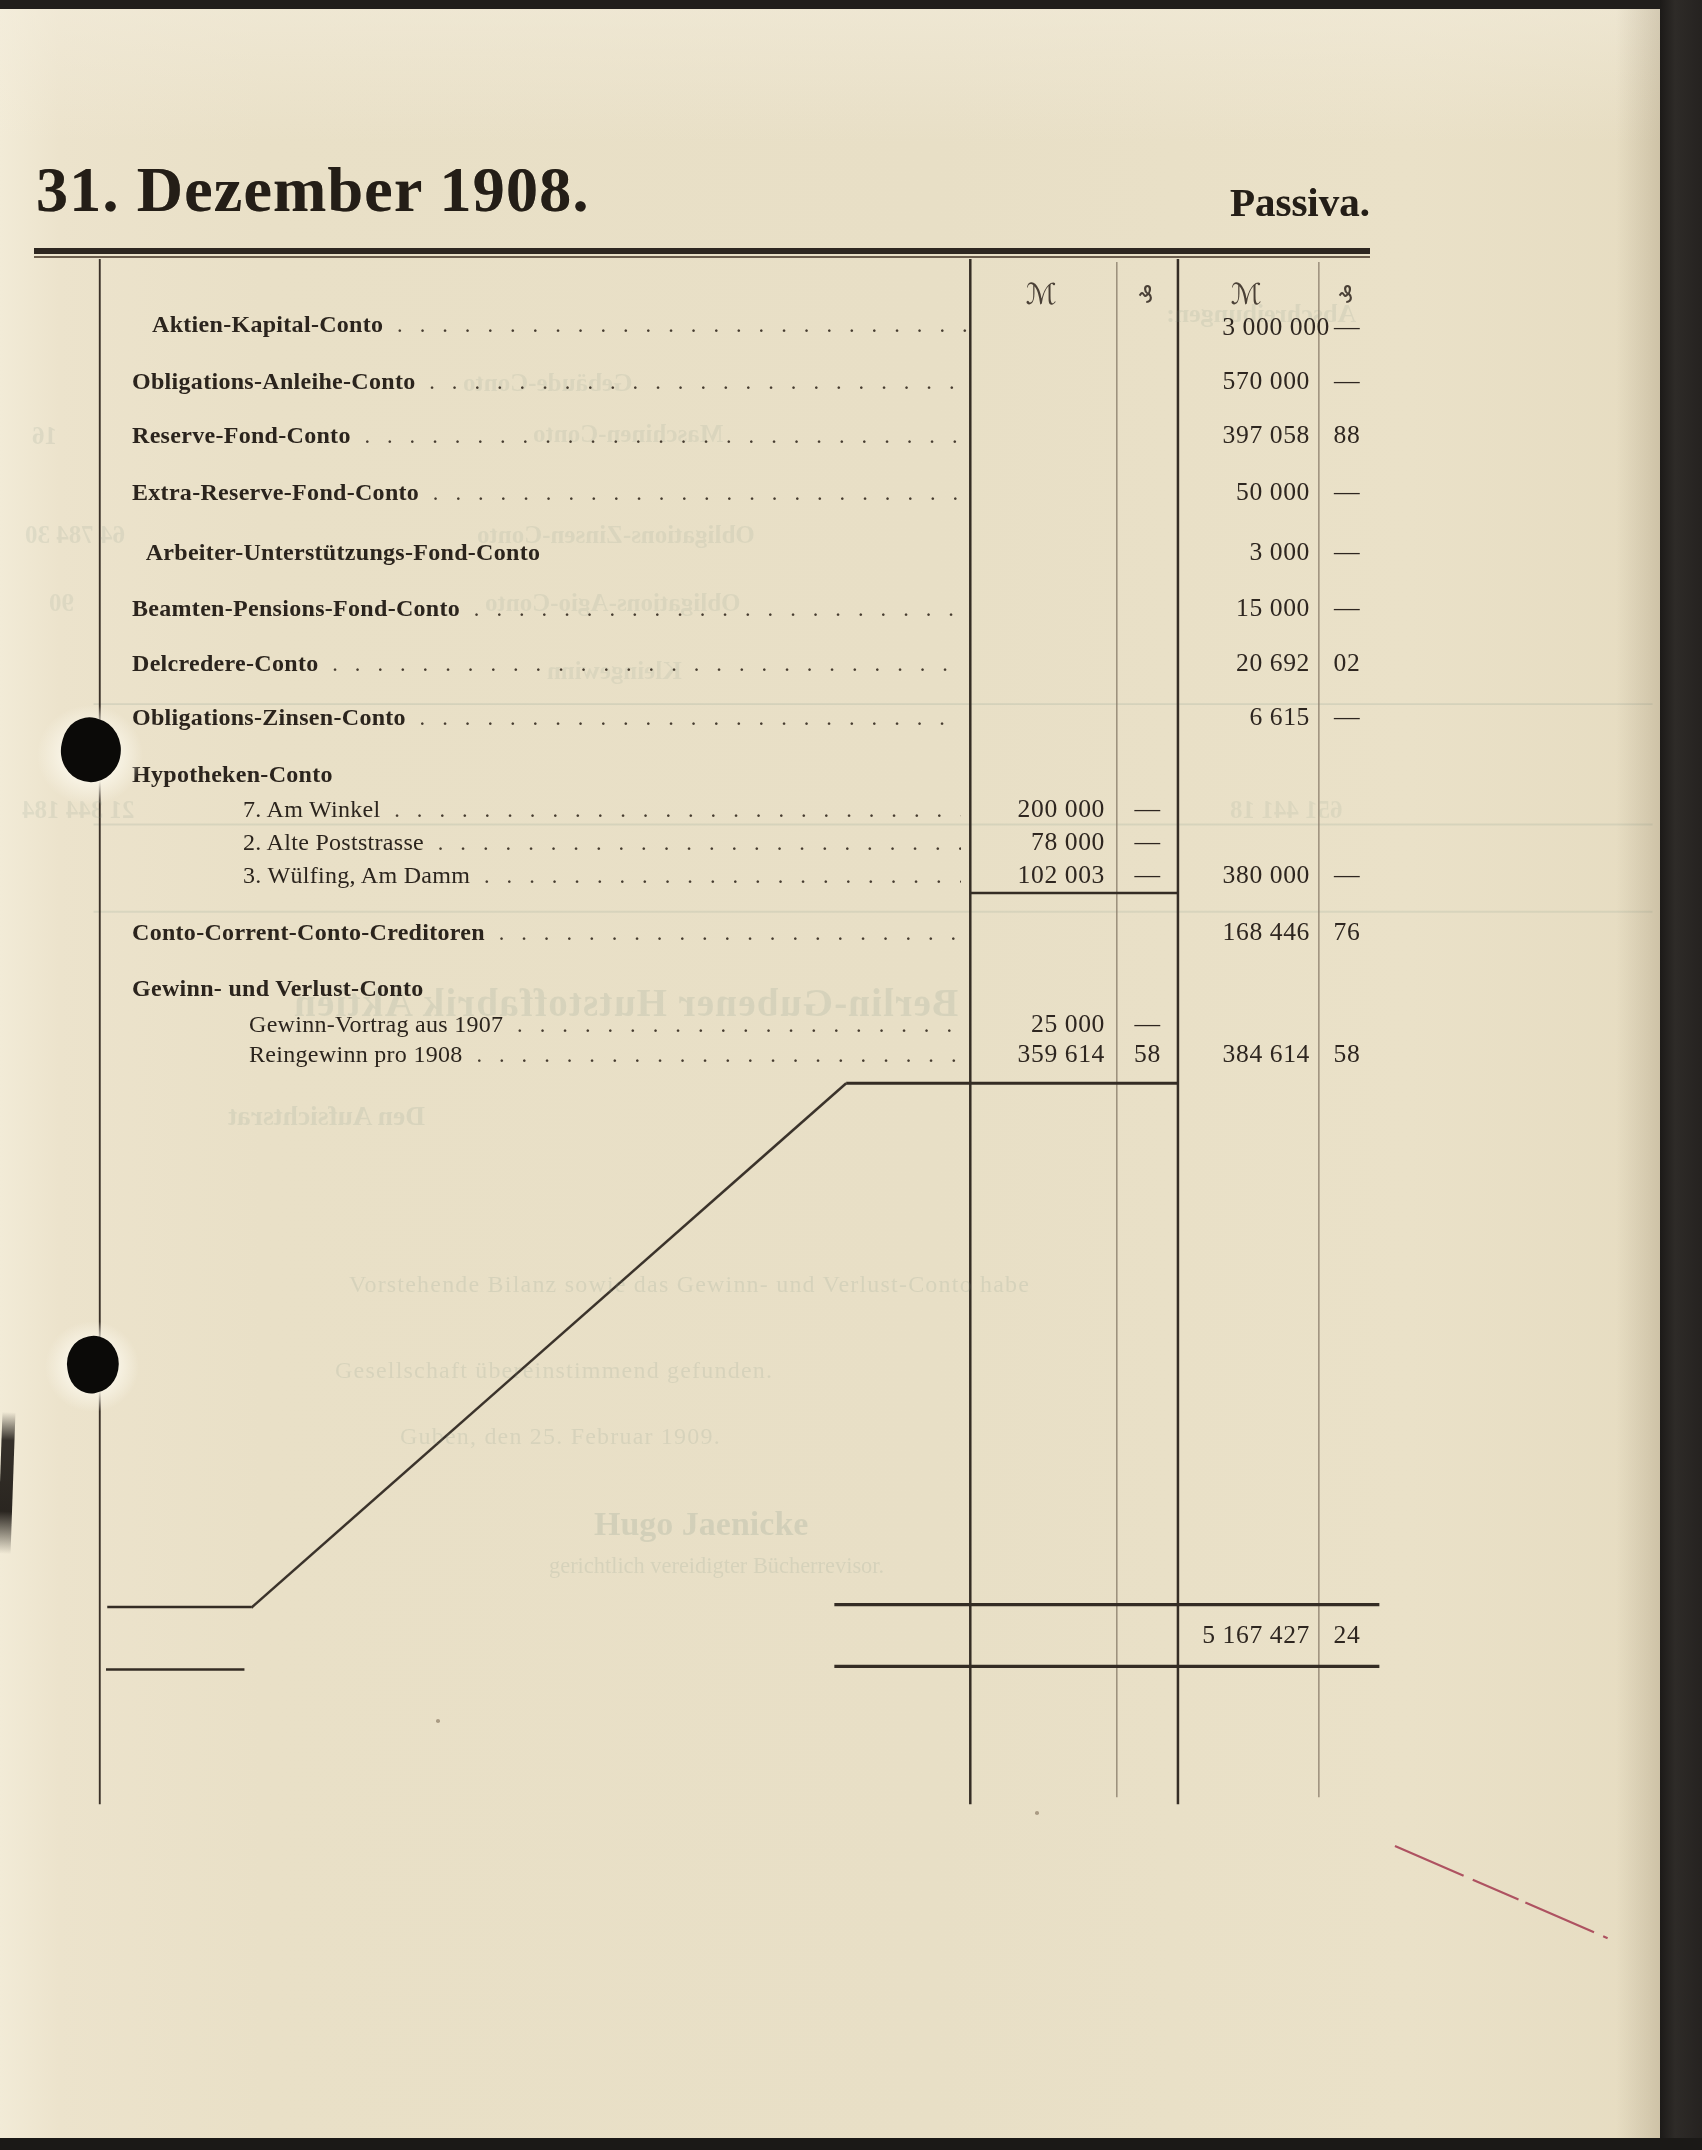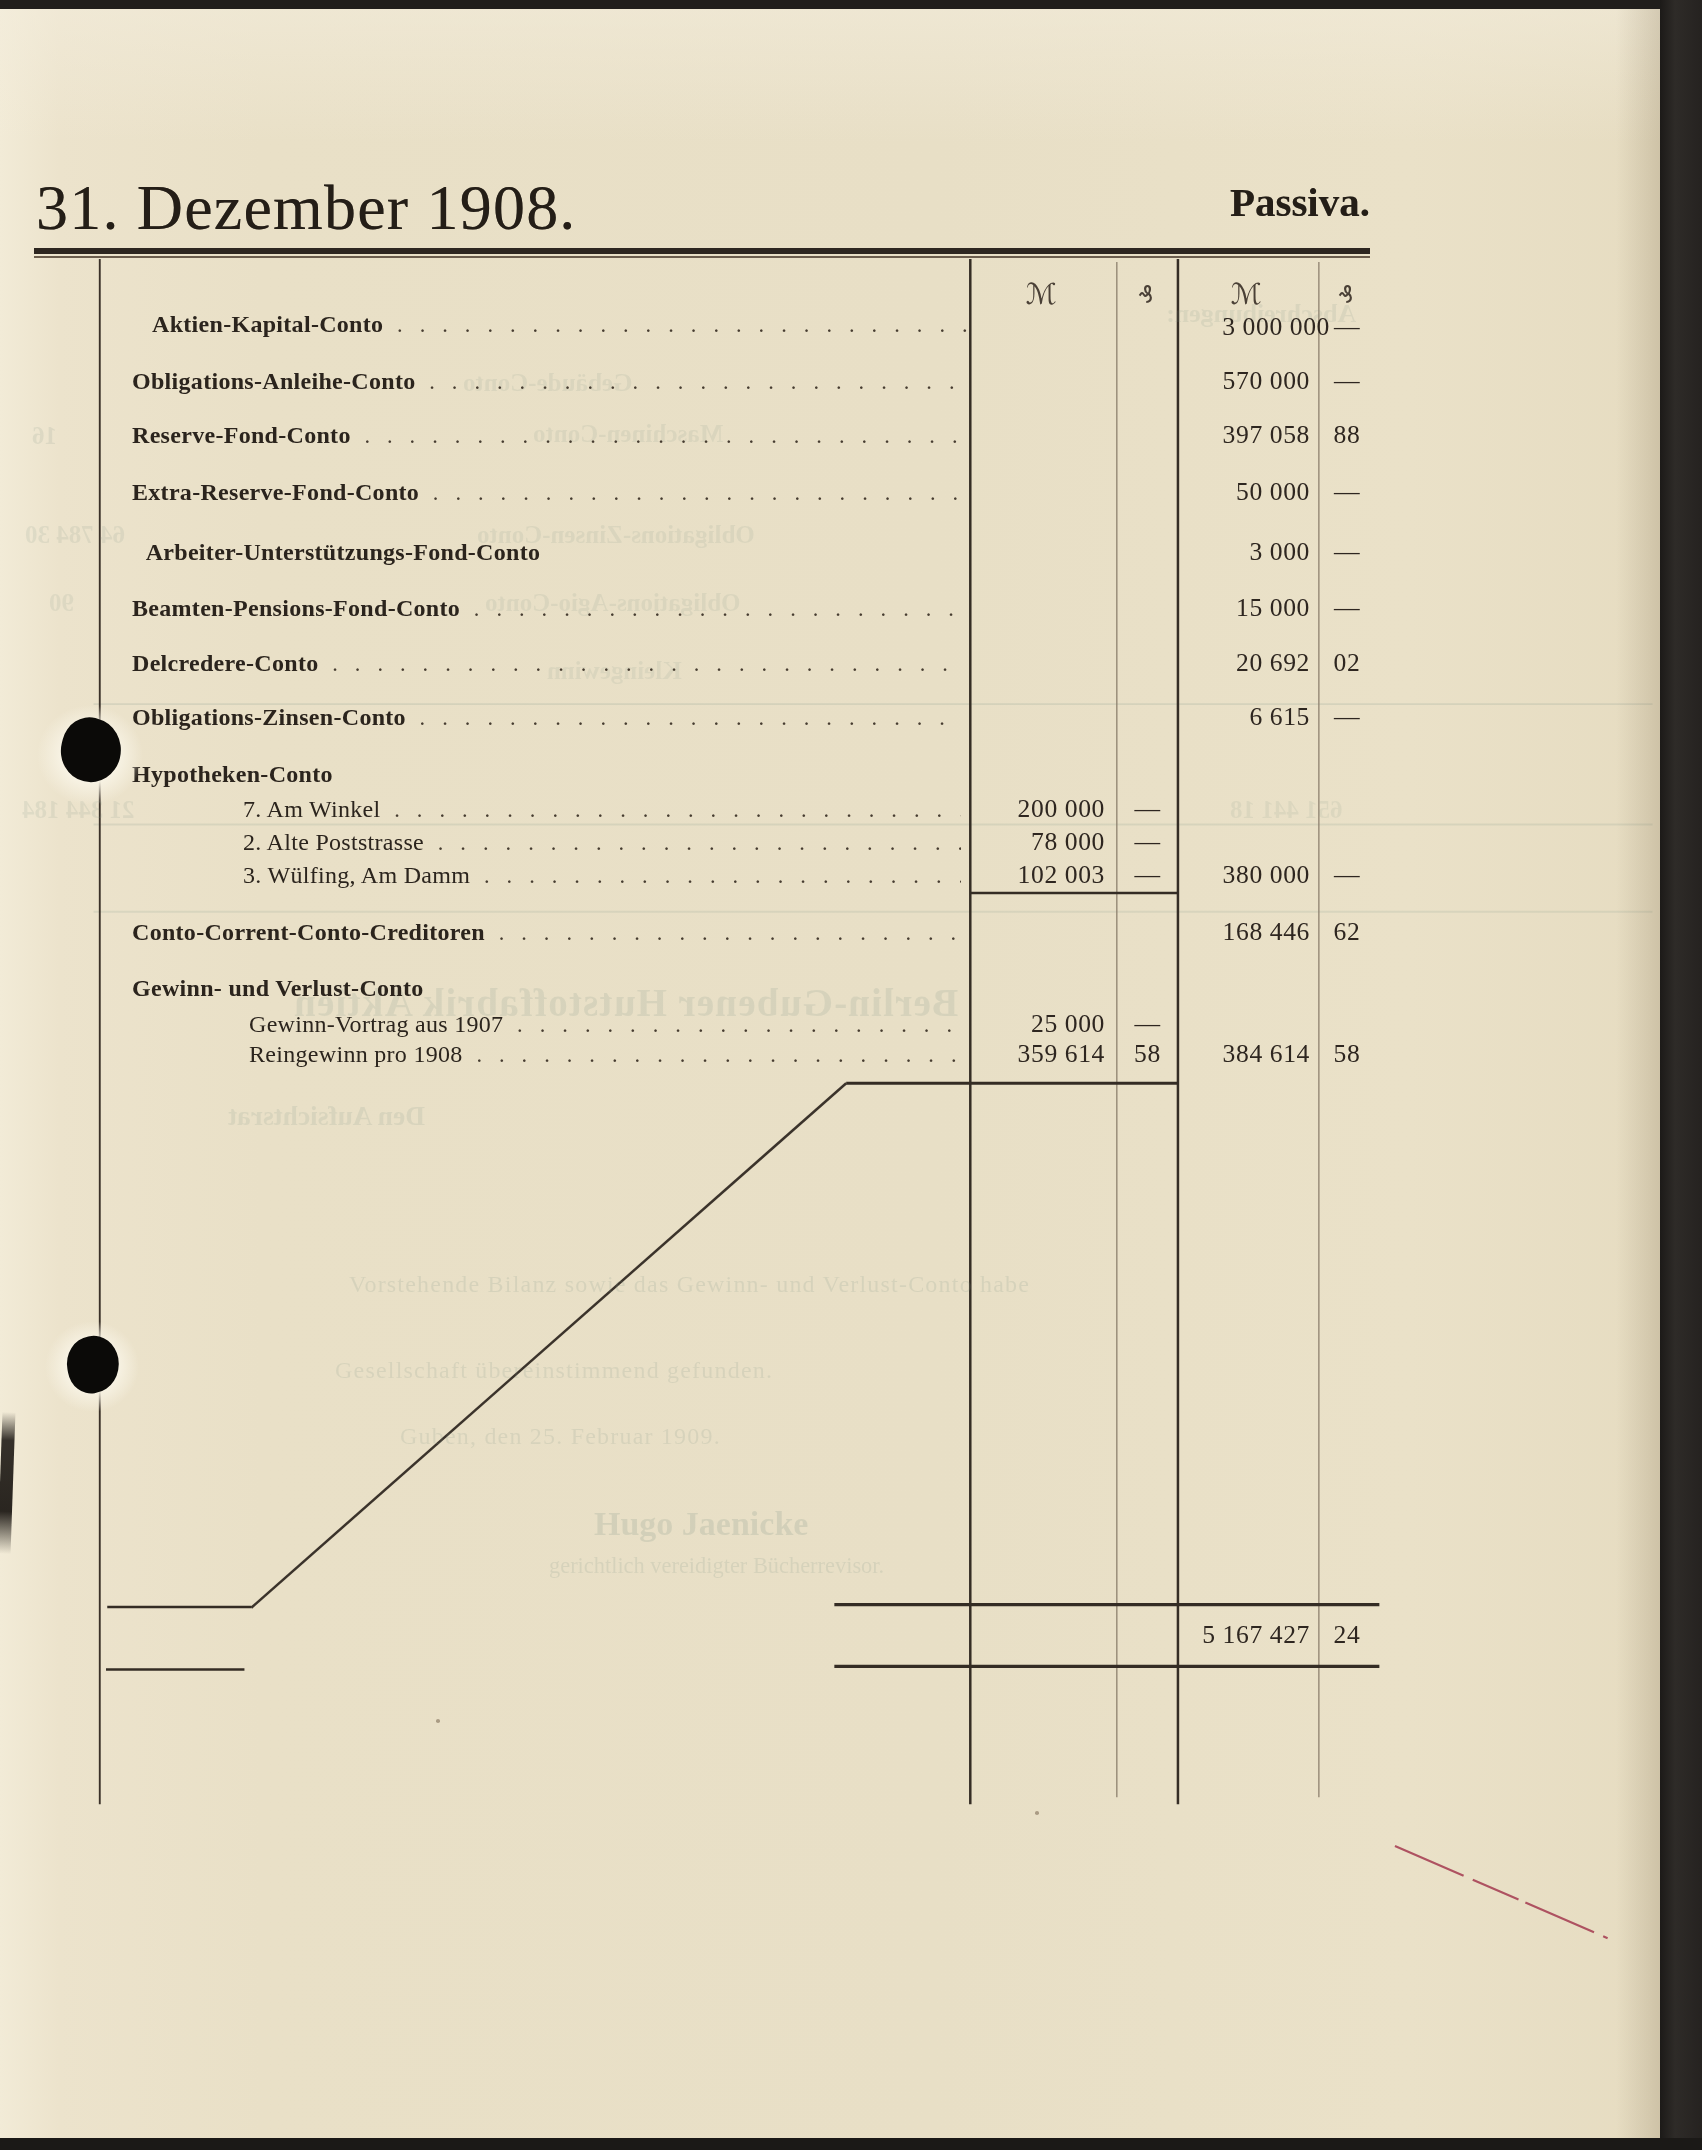--- a/index.html
+++ b/index.html
@@ -16,21 +16,21 @@
   }
   
   .bar{position:absolute;background:#211e1b;}
   .bar.top{left:0;top:0;width:100%;height:8.7px;}
   .bar.right{left:1660px;top:0;width:43px;height:100%;
     background:linear-gradient(90deg,#1c1a18,#2e2b28 35%,#252220);}
   .bar.bottom{left:0;top:2138px;width:100%;height:13px;background:#1b1917;}
   .edge-shade{position:absolute;left:1616px;top:0;width:44px;height:100%;
     background:linear-gradient(90deg,rgba(110,92,62,0) 0,rgba(110,92,62,.20) 100%);}
   
-  .title{position:absolute;left:36px;top:171px;font-size:64px;font-weight:normal;
+  .title{position:absolute;left:36px;top:153px;font-size:64px;font-weight:bold;
     letter-spacing:1.2px;color:#241e17;text-shadow:0 0 0.6px rgba(36,30,23,.6);white-space:nowrap;}
   .side-label{position:absolute;right:333px;top:178px;font-size:41px;font-weight:bold;
     color:#241e17;text-shadow:0 0 0.6px rgba(36,30,23,.5);}
   .rule-a{position:absolute;left:34px;top:248px;width:1336px;height:5.6px;background:#2d2620;}
   .rule-b{position:absolute;left:34px;top:256px;width:1336px;height:1.9px;background:#6b5d4d;}
   
   .cur{position:absolute;width:56px;text-align:center;font-family:"DejaVu Sans","Liberation Serif",serif;
     color:#4a4036;}
   .cur.m{font-size:29px;top:277px;}
   .cur.p{font-size:24px;top:281px;}
@@ -191,21 +191,21 @@
   <span class="num main-p" style="top:536px;">—</span>
   <span class="num main-m" style="top:592px;">15 000</span>
   <span class="num main-p" style="top:592px;">—</span>
   <span class="num main-m" style="top:647px;">20 692</span>
   <span class="num main-p" style="top:647px;">02</span>
   <span class="num main-m" style="top:701px;">6 615</span>
   <span class="num main-p" style="top:701px;">—</span>
   <span class="num main-m" style="top:859px;">380 000</span>
   <span class="num main-p" style="top:859px;">—</span>
   <span class="num main-m" style="top:916px;">168 446</span>
-  <span class="num main-p" style="top:916px;">62</span>
+  <span class="num main-p" style="top:916px;">76</span>
   <span class="num main-m" style="top:1038px;">384 614</span>
   <span class="num main-p" style="top:1038px;">58</span>
 
   <span class="num sub-m" style="top:793px;">200 000</span>
   <span class="num sub-p" style="top:793px;">—</span>
   <span class="num sub-m" style="top:826px;">78 000</span>
   <span class="num sub-p" style="top:826px;">—</span>
   <span class="num sub-m" style="top:859px;">102 003</span>
   <span class="num sub-p" style="top:859px;">—</span>
   <span class="num sub-m" style="top:1008px;">25 000</span>

